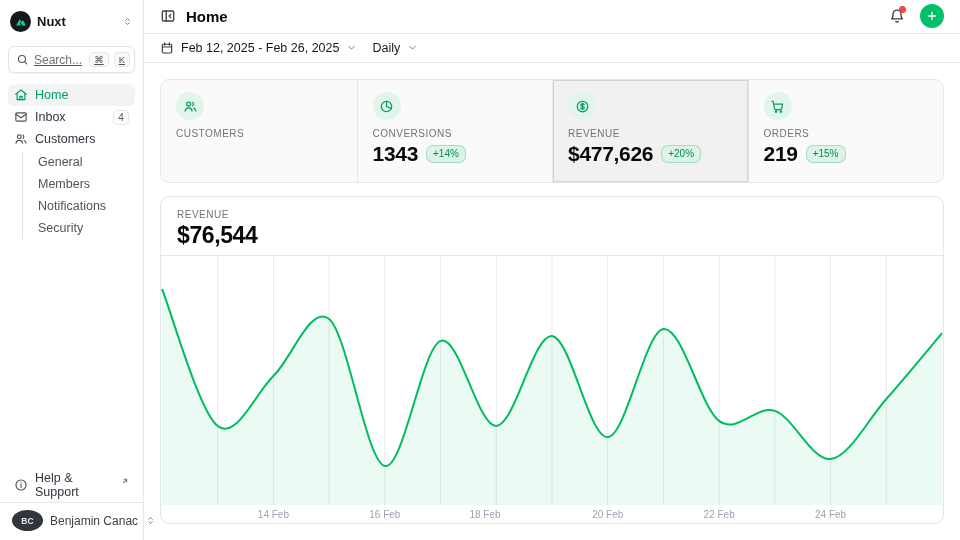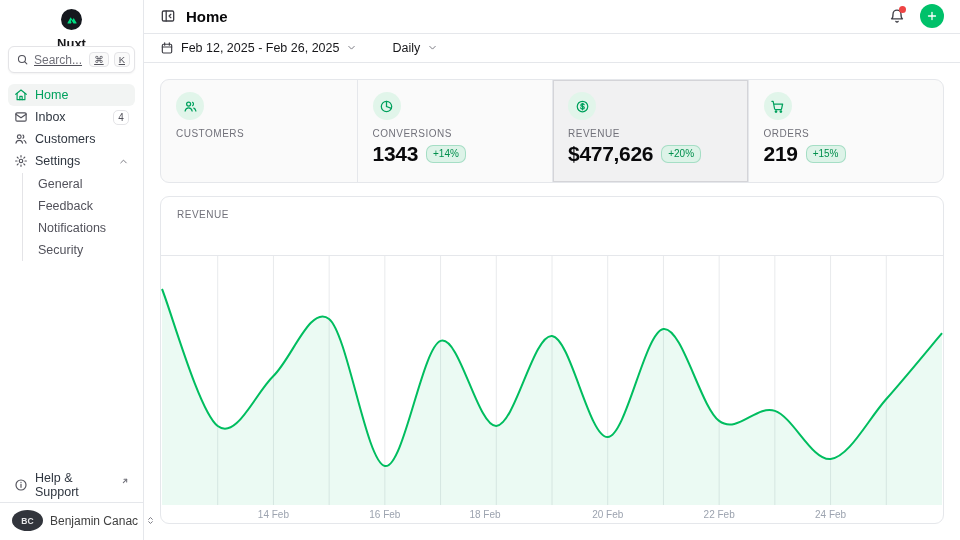--- a/index.html
+++ b/index.html
@@ -6,21 +6,21 @@
   html,body { margin:0; padding:0; }
   body {
     width:960px; height:540px; overflow:hidden; background:#fff;
     font-family:"Liberation Sans", sans-serif; color:#0f172a; display:flex;
   }
   svg { display:block; }
 
   
   .sidebar { width:144px; min-width:144px; border-right:1px solid #e5e7eb;
     display:flex; flex-direction:column; padding:9px 8px 6px; background:#fff; }
-  .logo-row { display:flex; align-items:center; gap:6px; height:24px; margin:0 2px 13px;flex-direction:column; }
+  .logo-row { display:flex; align-items:center; gap:6px; height:24px; margin:0 2px 13px; }
   .logo-circle { width:21px; height:21px; border-radius:50%; background:#15181e;
     display:flex; align-items:center; justify-content:center; flex:none; }
   .brand { font-size:13px; font-weight:700; color:#18181b; }
   .icon-btn { color:#71717a; display:flex; align-items:center; }
   .ml-auto { margin-left:auto; }
 
   .search-box { display:flex; align-items:center; gap:5px; border:1px solid #e4e4e7;
     border-radius:6px; background:#fff; height:27px; padding:0 4px 0 7px;
     box-shadow:0 1px 2px rgba(0,0,0,.05); margin-bottom:11px; color:#52525b;text-decoration:underline; }
   .search-placeholder { flex:1; font-size:12px; color:#71717a; }
@@ -53,21 +53,21 @@
   .header { height:41px; border-bottom:1px solid #e5e7eb; display:flex; align-items:center;
     padding:0 16px; gap:10px; }
   .page-title { font-size:15px; font-weight:700; color:#09090b; }
   .header-right { margin-left:auto; display:flex; align-items:center; gap:15px; }
   .bell-wrap { position:relative; color:#3f3f46; cursor:pointer; }
   .notif-dot { position:absolute; top:-2px; right:-1px; width:7px; height:7px; border-radius:50%; }
   .plus-btn { width:24px; height:24px; border-radius:50%; display:flex; align-items:center;
     justify-content:center; cursor:pointer; border:none; }
 
   .toolbar { height:36px; border-bottom:1px solid #e5e7eb; display:flex; align-items:center;
-    padding:0 16px; gap:35px; }
+    padding:0 16px; gap:15px; }
   .picker { display:flex; align-items:center; gap:7px; font-size:12.5px; font-weight:500;
     color:#18181b; cursor:pointer; }
   .picker .chev { color:#71717a; display:flex; }
   .picker .cal { color:#3f3f46; display:flex; }
 
   .content { padding:16px; }
 
   
   .stats { display:grid; grid-template-columns:1fr 1fr 1fr 1fr; border:1px solid #e5e7eb;
     border-radius:9px; background:#fafafa; height:104px; overflow:hidden; }
@@ -149,40 +149,26 @@
       <span class="nav-ic">
         <svg width="14" height="14" viewBox="0 0 24 24" fill="none" stroke="currentColor" stroke-width="2" stroke-linecap="round" stroke-linejoin="round">
             <circle cx="9" cy="8" r="3.2"></circle>
             <path d="M3.4 19.2c.6-3 2.8-4.9 5.6-4.9s5 1.9 5.6 4.9"></path>
             <path d="M15.3 5.3a3.2 3.2 0 0 1 0 5.4"></path>
             <path d="M17.3 14.6c1.7.8 2.9 2.4 3.3 4.6"></path>
           </svg>
       </span>
       <span>Customers</span>
     </div>
-    <div class="nav-item">
-      <span class="nav-ic">
-        <svg width="14" height="14" viewBox="0 0 24 24" fill="none" stroke="currentColor" stroke-width="2" stroke-linecap="round">
-            <circle cx="12" cy="12" r="3"></circle>
-            <path d="M12 2.8v2.4M12 18.8v2.4M2.8 12h2.4M18.8 12h2.4M5.5 5.5l1.7 1.7M16.8 16.8l1.7 1.7M18.5 5.5l-1.7 1.7M7.2 16.8l-1.7 1.7"></path>
-          </svg>
-      </span>
-      <span>Settings</span>
-      <span class="icon-btn ml-auto">
-        <svg width="11" height="11" viewBox="0 0 24 24" fill="none" stroke="currentColor" stroke-width="2" stroke-linecap="round" stroke-linejoin="round">
-            <path d="M6 15l6-6 6 6"></path>
-          </svg>
-      </span>
-    </div>
     <div class="sub">
       <div class="sub-item">
           <span>General</span>
         </div>
       <div class="sub-item">
-          <span>Feedback</span>
+          <span>Members</span>
         </div>
       <div class="sub-item">
           <span>Notifications</span>
         </div>
       <div class="sub-item">
           <span>Security</span>
         </div>
     </div>
   </nav>
 
@@ -326,20 +312,21 @@
         <div class="stat-value-row">
           <span class="stat-value">219</span>
           <span class="delta-badge">+15%</span>
         </div>
       </div>
     </div>
 
     <div class="chart-card">
       <div class="chart-header">
         <div class="chart-label">REVENUE</div>
+        <div class="chart-value">$76,544</div>
       </div>
       <div class="plot" id="plot">
           <svg viewBox="0 0 782 249" preserveAspectRatio="none">
             <line x1="56.714285714285715" x2="56.714285714285715" y1="0" y2="249" stroke="#e8eaec" stroke-width="1"></line>
             <line x1="112.42857142857143" x2="112.42857142857143" y1="0" y2="249" stroke="#e8eaec" stroke-width="1"></line>
             <line x1="168.14285714285714" x2="168.14285714285714" y1="0" y2="249" stroke="#e8eaec" stroke-width="1"></line>
             <line x1="223.85714285714286" x2="223.85714285714286" y1="0" y2="249" stroke="#e8eaec" stroke-width="1"></line>
             <line x1="279.57142857142856" x2="279.57142857142856" y1="0" y2="249" stroke="#e8eaec" stroke-width="1"></line>
             <line x1="335.2857142857143" x2="335.2857142857143" y1="0" y2="249" stroke="#e8eaec" stroke-width="1"></line>
             <line x1="391" x2="391" y1="0" y2="249" stroke="#e8eaec" stroke-width="1"></line>

